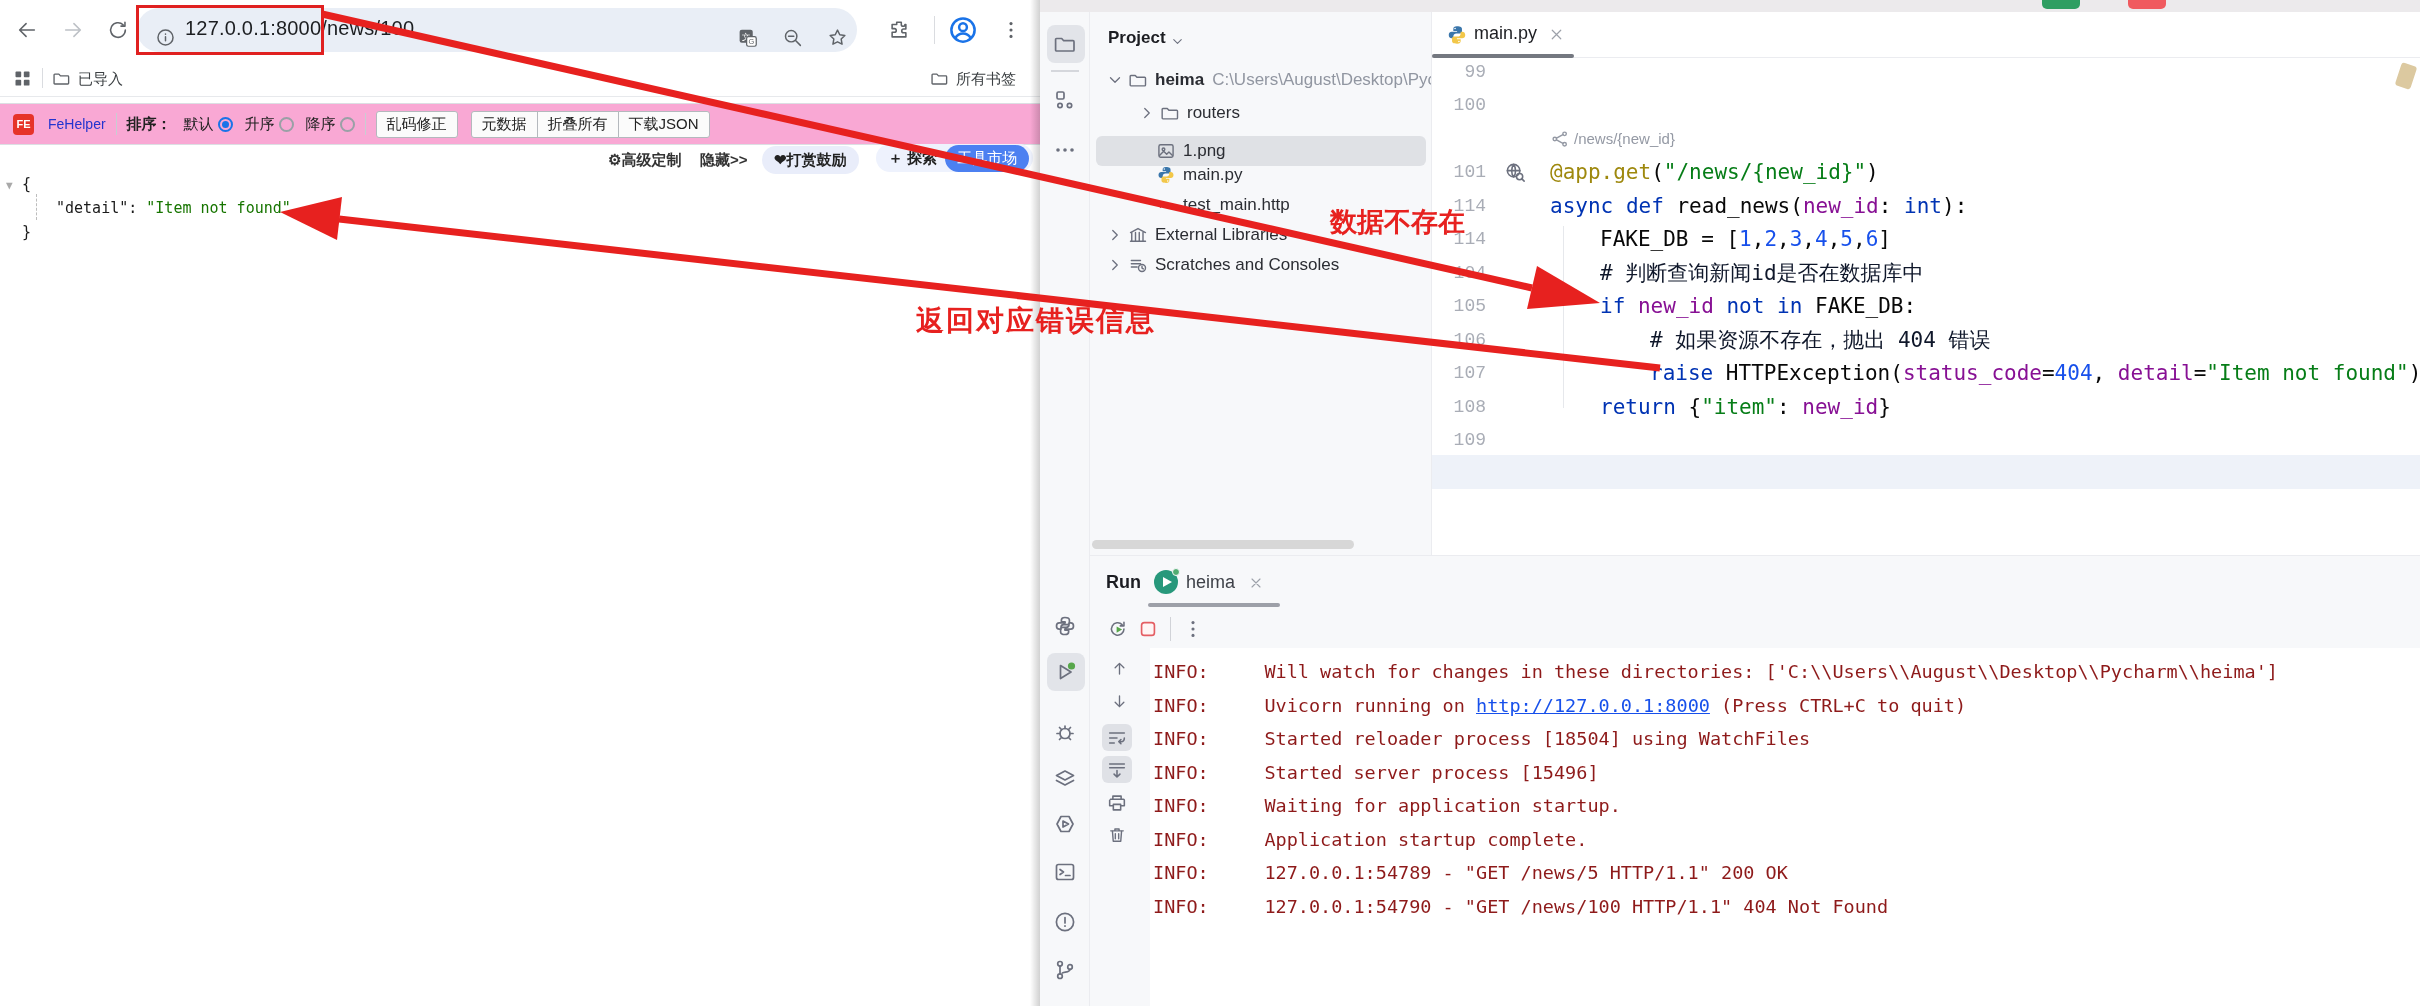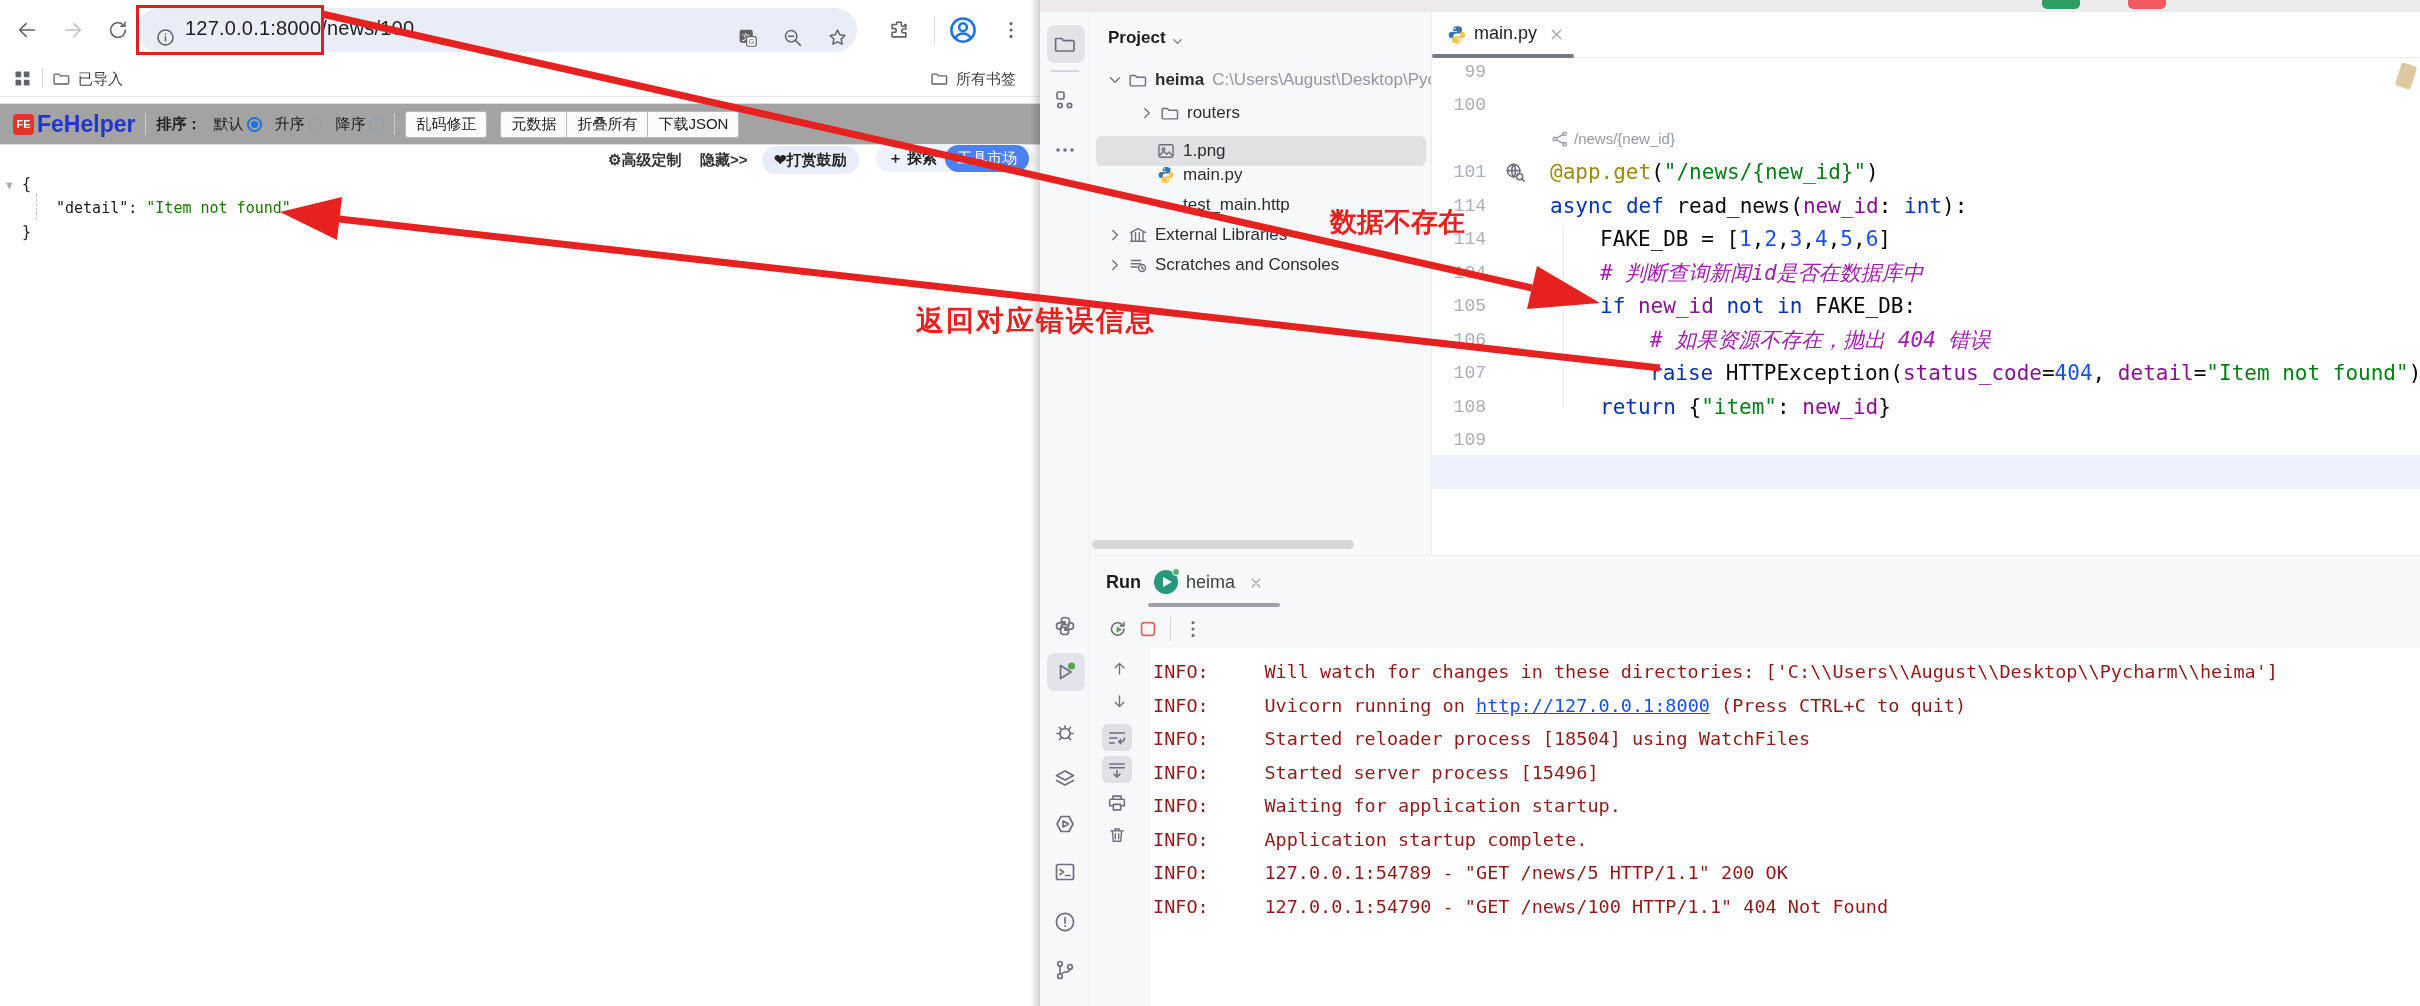--- a/index.html
+++ b/index.html
@@ -17,23 +17,23 @@
 #b-toolbar{position:absolute;left:0;top:0;width:1040px;height:60px;background:#fff}
 .navic{position:absolute;width:22px;height:22px;top:19px}
 .addr-pill{position:absolute;left:137px;top:8px;width:720px;height:44px;border-radius:22px;background:#e9eef6}
 .url-text{position:absolute;left:185px;top:17px;font-size:20px;color:#1c1e21;letter-spacing:.2px}
 .red-rect{position:absolute;left:136px;top:5px;width:188px;height:50px;border:3px solid #e02020;z-index:5}
 .pill-ic{position:absolute;width:21px;height:21px;top:19px}
 #b-bookmarks{position:absolute;left:0;top:60px;width:1040px;height:37px;background:#fff;border-bottom:1px solid #e7e9ec}
 .bm-text{font-size:15px;color:#3c4043}
 .vsep{position:absolute;width:1px;background:#dadce0}
 
-#fh-bar{position:absolute;left:0;top:103px;width:1040px;height:42px;background:#a3a3a3;border-top:1px solid #dcdfe3;border-bottom:1px solid #dcdfe3;display:flex;align-items:center;padding-left:13px}
+#fh-bar{position:absolute;left:0;top:103px;width:1040px;height:42px;background:#f9a8d4;border-top:1px solid #dcdfe3;border-bottom:1px solid #dcdfe3;display:flex;align-items:center;padding-left:13px}
 .fh-logo{width:21px;height:21px;background:#e63329;border-radius:4px;color:#fff;font-weight:bold;font-size:11px;display:flex;align-items:center;justify-content:center}
-.fh-brand{color:#2334cf;font-weight:bold;font-size:23px;margin-left:3px}
+.fh-brand{color:#2334cf;font-weight:normal;font-size:14px;margin-left:14px}
 .fh-sep{width:1px;height:22px;background:#c9cdd2;margin:0 10px}
 .fh-lab{font-size:15px;color:#222;font-weight:bold}
 .radio-lab{font-size:15px;color:#222;margin-left:12px}
 .radio{width:15px;height:15px;border:2px solid #9aa0a6;border-radius:50%;margin-left:4px;display:inline-block;vertical-align:-2px}
 .radio.sel{border-color:#1a73e8;position:relative}
 .radio.sel::after{content:"";position:absolute;left:2px;top:2px;width:7px;height:7px;border-radius:50%;background:#1a73e8}
 .fh-btn{height:27px;padding:0 10px;border:1px solid #b4b8bd;background:#fbfbfb;border-radius:3px;font-size:15px;color:#222;display:flex;align-items:center}
 .fh-group{display:flex;margin-left:14px}
 .fh-group .fh-btn{border-radius:0;margin-left:-1px}
 .fh-group .fh-btn:first-child{border-radius:3px 0 0 3px}
@@ -82,21 +82,21 @@
 #code-rows{position:absolute;left:0;top:-3px;width:988px}
 .crow{display:flex;align-items:center;height:33.5px;position:relative}
 .cgut{width:62px;text-align:right;padding-right:8px;color:#a9adb6;font-size:18px;font-family:Liberation Mono, monospace;flex:0 0 62px}
 .crow.cur .cgut{color:#494b57}
 .cicon{width:44px;flex:0 0 44px;display:flex;justify-content:flex-start;padding-left:10px;color:#6c707e}
 .cicon svg{width:22px;height:22px}
 .ctext{font-family:"DejaVu Sans Mono",monospace;font-size:21px;white-space:pre}
 .inlay{color:#9499a4;font-size:15px;font-family:"Liberation Sans",sans-serif;display:flex;align-items:center}
 .inlay .iico{width:20px;height:20px;margin-right:4px;color:#9499a4}
 .c-kw{color:#0033b3}.c-deco{color:#9e880d}.c-str{color:#067d17}.c-num{color:#1750eb}
-.c-cmt{color:#a21caf;font-style:italic}.c-kwa{color:#871094}.c-par{color:#871094}.c-pln{color:#080808}
+.c-cmt{color:#0f172a;}.c-kwa{color:#871094}.c-par{color:#871094}.c-pln{color:#080808}
 #indent-guide{position:absolute;left:131px;top:168px;width:1px;height:182px;background:#e6e8ec}
 #ai-mark{position:absolute;left:966px;top:52px;width:16px;height:24px;background:#dcc9a0;border-radius:3px;transform:rotate(18deg)}
 
 #run-panel{position:absolute;left:50px;top:555px;width:1330px;height:451px;background:#f7f8fa;border-top:1px solid #ebecf0}
 .rp-title{position:absolute;left:16px;top:16px;font-size:18px;font-weight:bold;color:#1c1d22}
 .rp-tabic{position:absolute;left:64px;top:14px;width:24px;height:24px;border-radius:50%;background:#27987b;display:flex;align-items:center;justify-content:center}
 .rp-tabic::after{content:"";width:0;height:0;border-left:9px solid #fff;border-top:5px solid transparent;border-bottom:5px solid transparent;margin-left:3px}
 .rp-dot{position:absolute;left:82px;top:12px;width:8px;height:8px;border-radius:50%;background:#52ad72;border:1.5px solid #f7f8fa}
 .rp-tablab{position:absolute;left:96px;top:16px;font-size:18px;color:#3f4249}
 .rp-x{position:absolute;left:158px;top:19px;width:16px;height:16px;color:#9da1aa}

